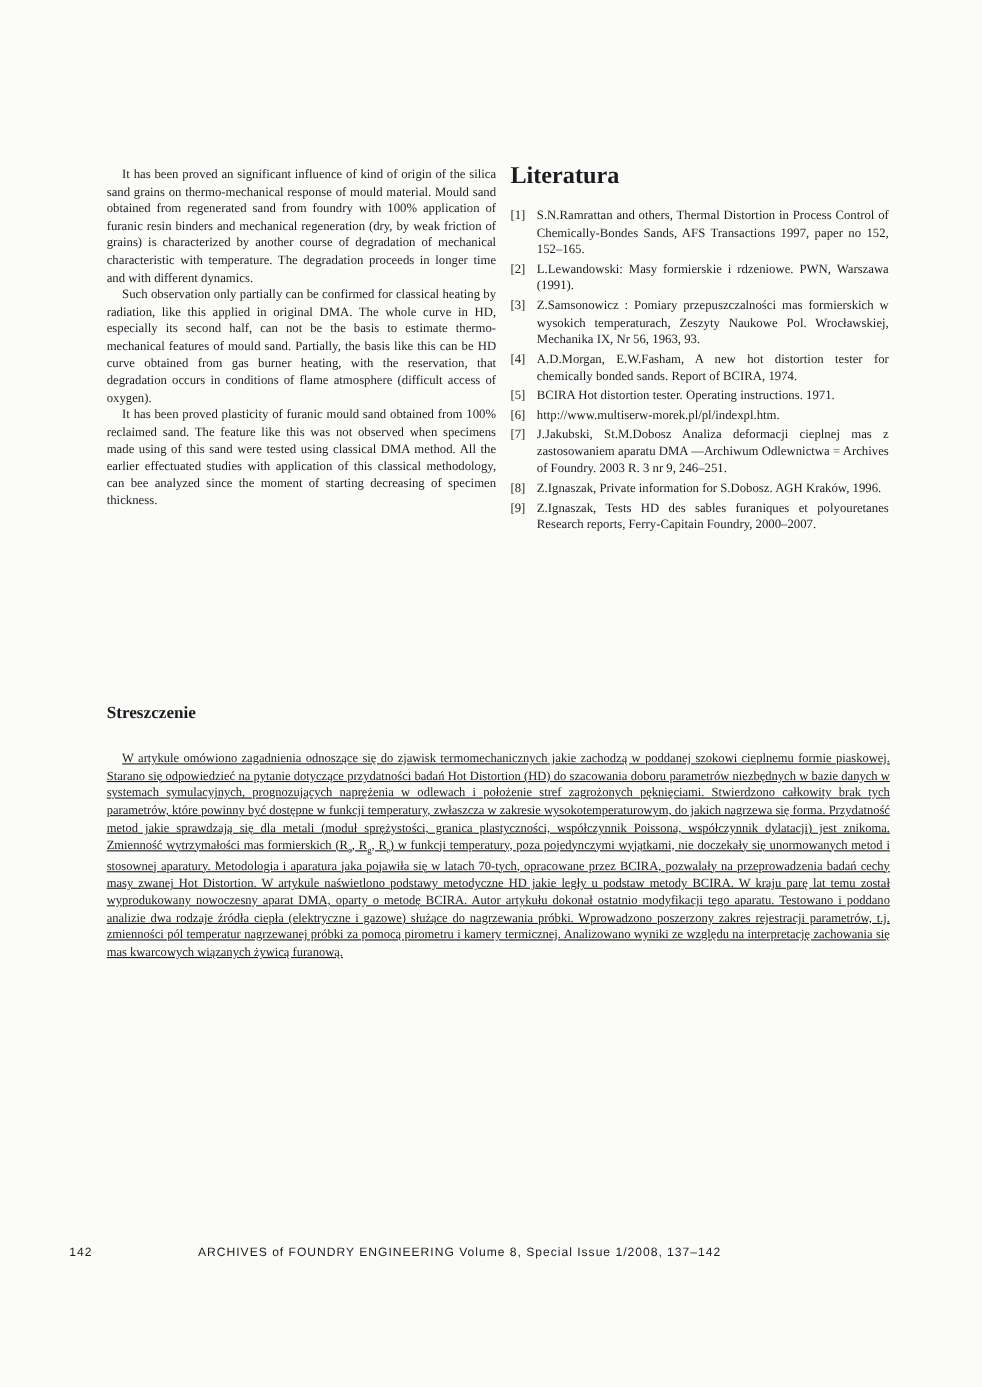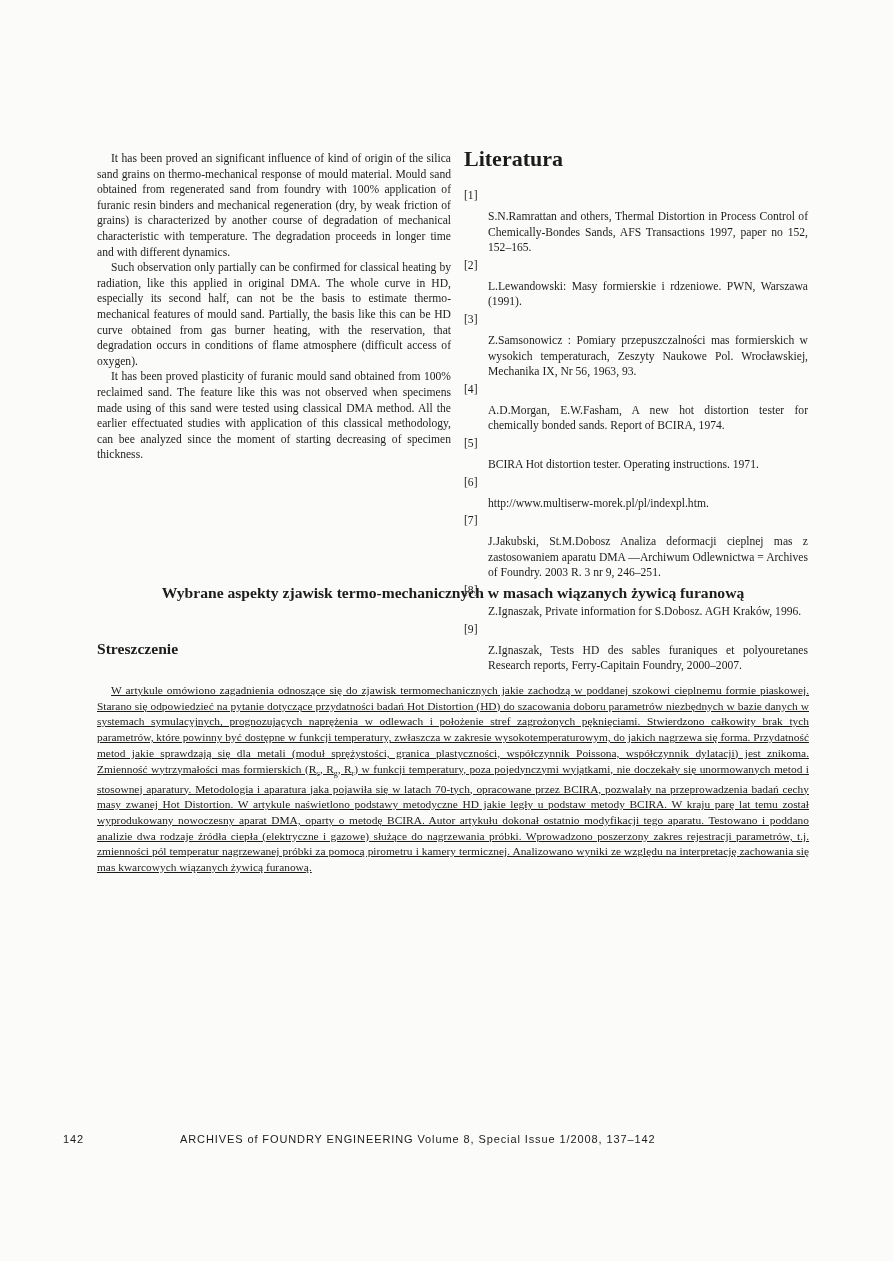--- a/index.html
+++ b/index.html
@@ -15,21 +15,21 @@
   .col-right {
     position: absolute; left: 464px; top: 146px; width: 344px;
   }
   .lit-heading {
     font-size: 22px; font-weight: bold; margin: 0 0 16px 0; line-height: 26px;
   }
   .refs { list-style: none; margin: 0; padding: 0; font-size: 11.6px; line-height: 15.6px; }
   .refs li { display: flex; margin-bottom: 2px; }
   .refs .num { flex: 0 0 24px; white-space: nowrap; }
   .refs .num.wide { flex-basis: 27px; }
-  .refs .txt { flex: 1; text-align: justify; margin-top: 21px; }
+  .refs .txt { flex: 1; text-align: justify; }
   .summary-title {
     position: absolute; left: 97px; top: 583px; width: 712px; text-align: center;
     font-size: 15.6px; font-weight: bold; line-height: 20px;
   }
   .summary-heading {
     position: absolute; left: 97px; top: 640px; font-size: 15.6px; font-weight: bold;
   }
   .summary-text {
     position: absolute; left: 97px; top: 683px; width: 712px;
     font-size: 11.4px; line-height: 15.7px; text-align: justify; text-indent: 14px; margin: 0; text-decoration: underline;
@@ -87,21 +87,20 @@
         <span class="txt">Z.Ignaszak, Private information for S.Dobosz. AGH Kraków, 1996.</span>
       </li>
     <li>
         <span class="num">[9]</span>
         <span class="txt">Z.Ignaszak, Tests HD des sables furaniques et polyouretanes Research reports, Ferry-Capitain Foundry, 2000–2007.</span>
       </li>
   </ul>
 </div>
 
 <div class="summary-title">
-  <div>Wybrane aspekty zjawisk termo-mechanicznych w masach wiązanych żywicą furanową</div>
 </div>
 
 <div class="summary-heading">Streszczenie</div>
 
 <p class="summary-text"><span>W artykule omówiono zagadnienia odnoszące się do zjawisk termomechanicznych jakie zachodzą w poddanej szokowi cieplnemu formie piaskowej. Starano się odpowiedzieć na pytanie dotyczące przydatności badań Hot Distortion (HD) do szacowania doboru parametrów niezbędnych w bazie danych w systemach symulacyjnych, prognozujących naprężenia w odlewach i położenie stref zagrożonych pęknięciami. Stwierdzono całkowity brak tych parametrów, które powinny być dostępne w funkcji temperatury, zwłaszcza w zakresie wysokotemperaturowym, do jakich nagrzewa się forma. Przydatność metod jakie sprawdzają się dla metali (moduł sprężystości, granica plastyczności, współczynnik Poissona, współczynnik dylatacji) jest znikoma. Zmienność wytrzymałości mas formierskich (R</span><sub>c</sub><span>, R</span><sub>g</sub><span>, R</span><sub>r</sub><span>) w funkcji temperatury, poza pojedynczymi wyjątkami, nie doczekały się unormowanych metod i stosownej aparatury. Metodologia i aparatura jaka pojawiła się w latach 70-tych, opracowane przez BCIRA, pozwalały na przeprowadzenia badań cechy masy zwanej Hot Distortion. W artykule naświetlono podstawy metodyczne HD jakie legły u podstaw metody BCIRA. W kraju parę lat temu został wyprodukowany nowoczesny aparat DMA, oparty o metodę BCIRA. Autor artykułu dokonał ostatnio modyfikacji tego aparatu. Testowano i poddano analizie dwa rodzaje źródła ciepła (elektryczne i gazowe) służące do nagrzewania próbki. Wprowadzono poszerzony zakres rejestracji parametrów, t.j. zmienności pól temperatur nagrzewanej próbki za pomocą pirometru i kamery termicznej. Analizowano wyniki ze względu na interpretację zachowania się mas kwarcowych wiązanych żywicą furanową.</span></p>
 
 <div class="footer">
   <span class="page">142</span>
   <span class="journal">ARCHIVES of FOUNDRY ENGINEERING Volume 8, Special Issue 1/2008, 137–142</span>
 </div>

